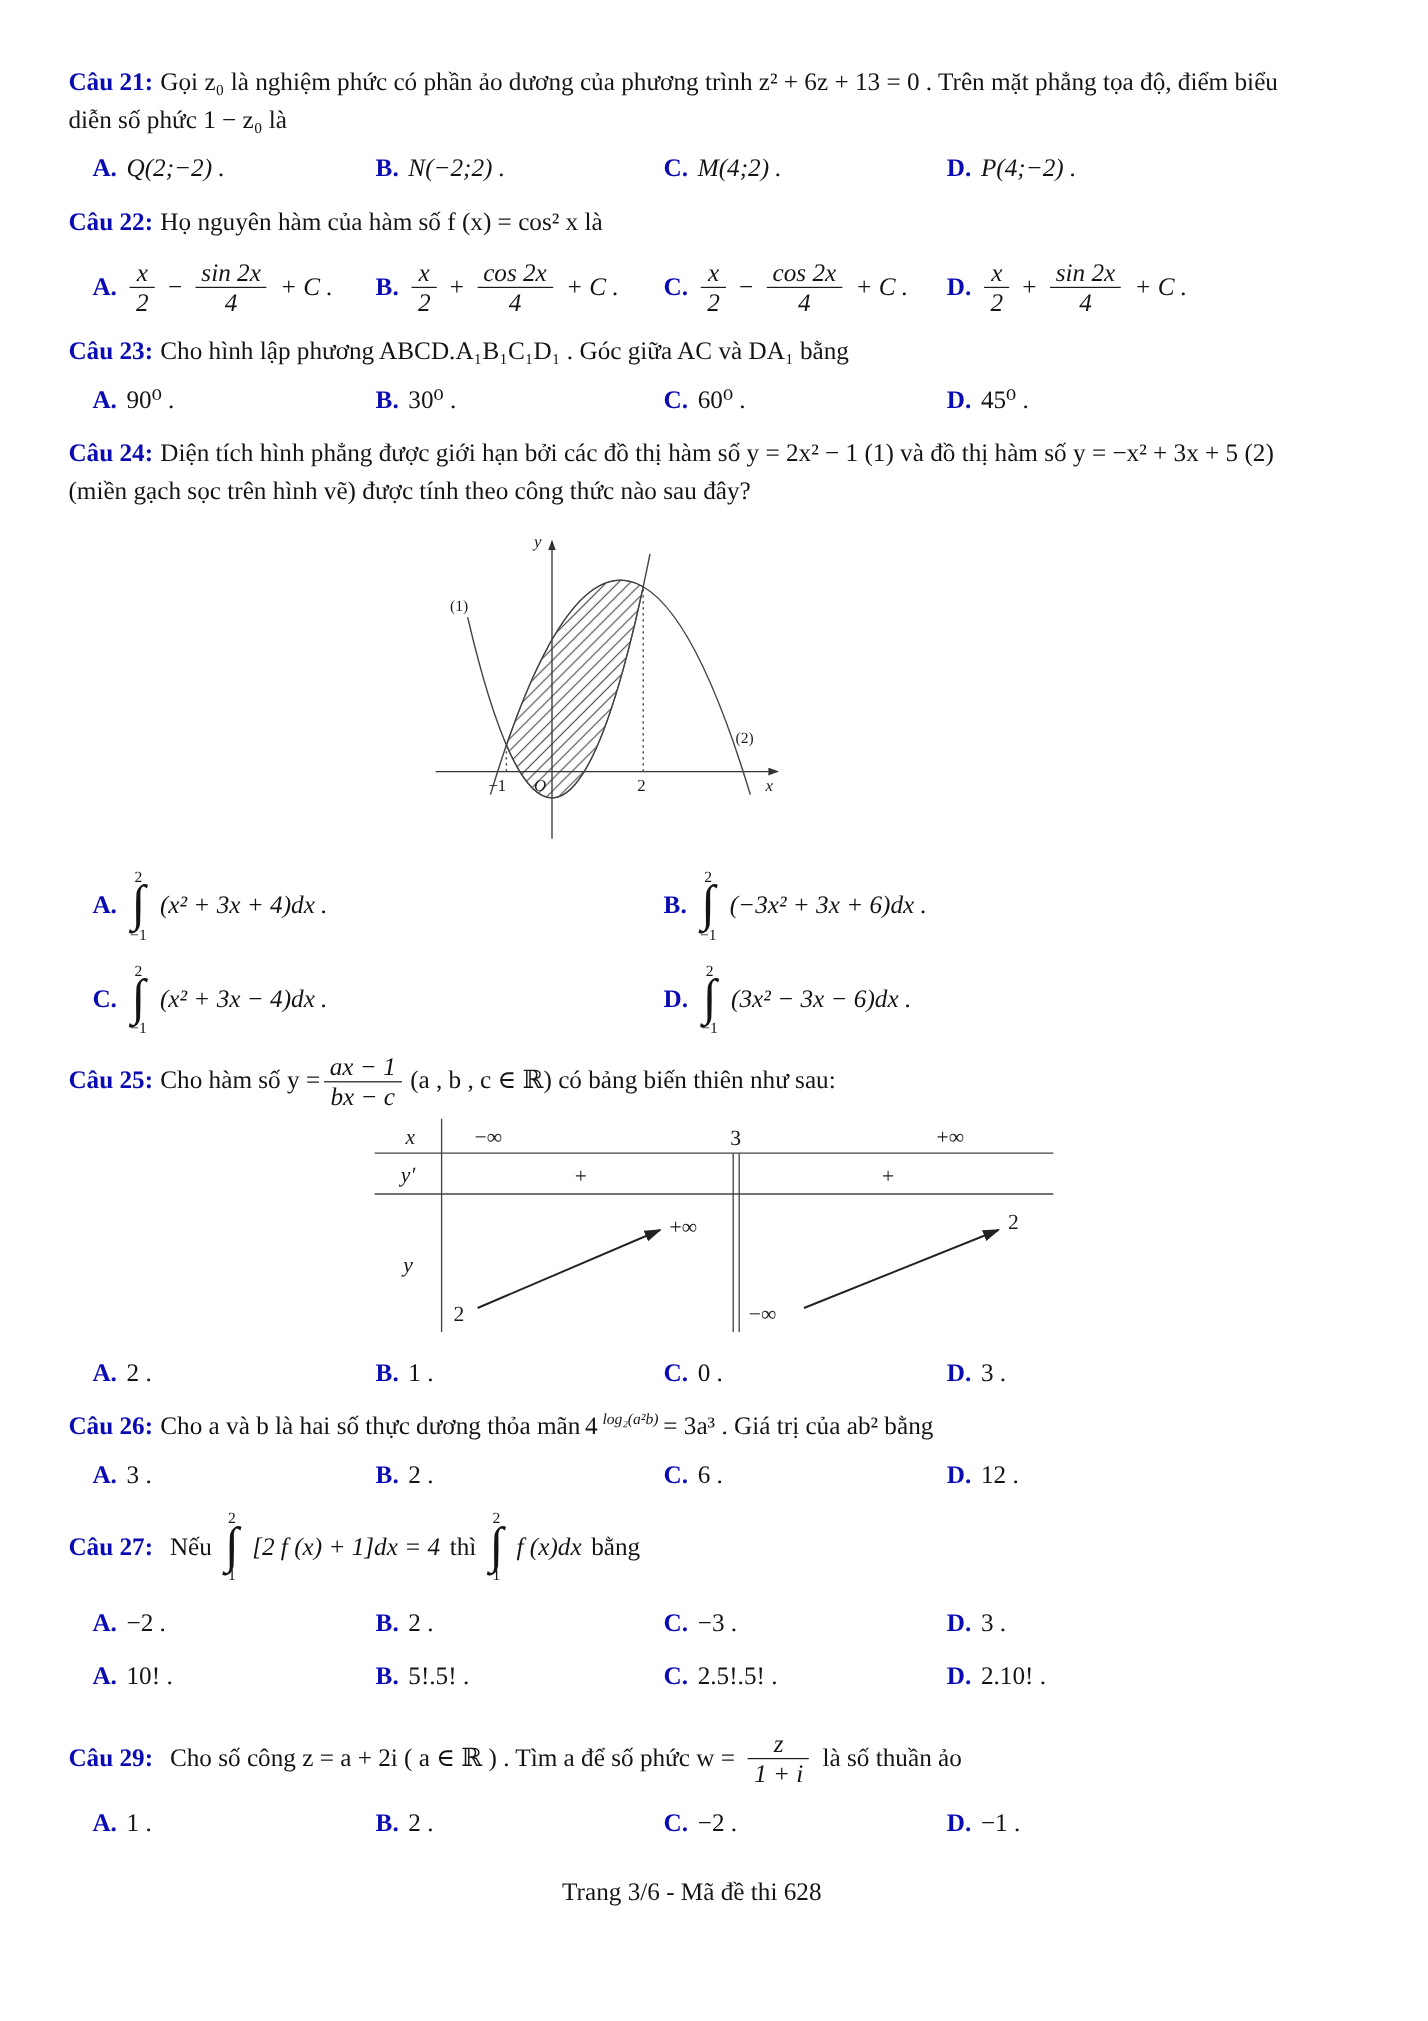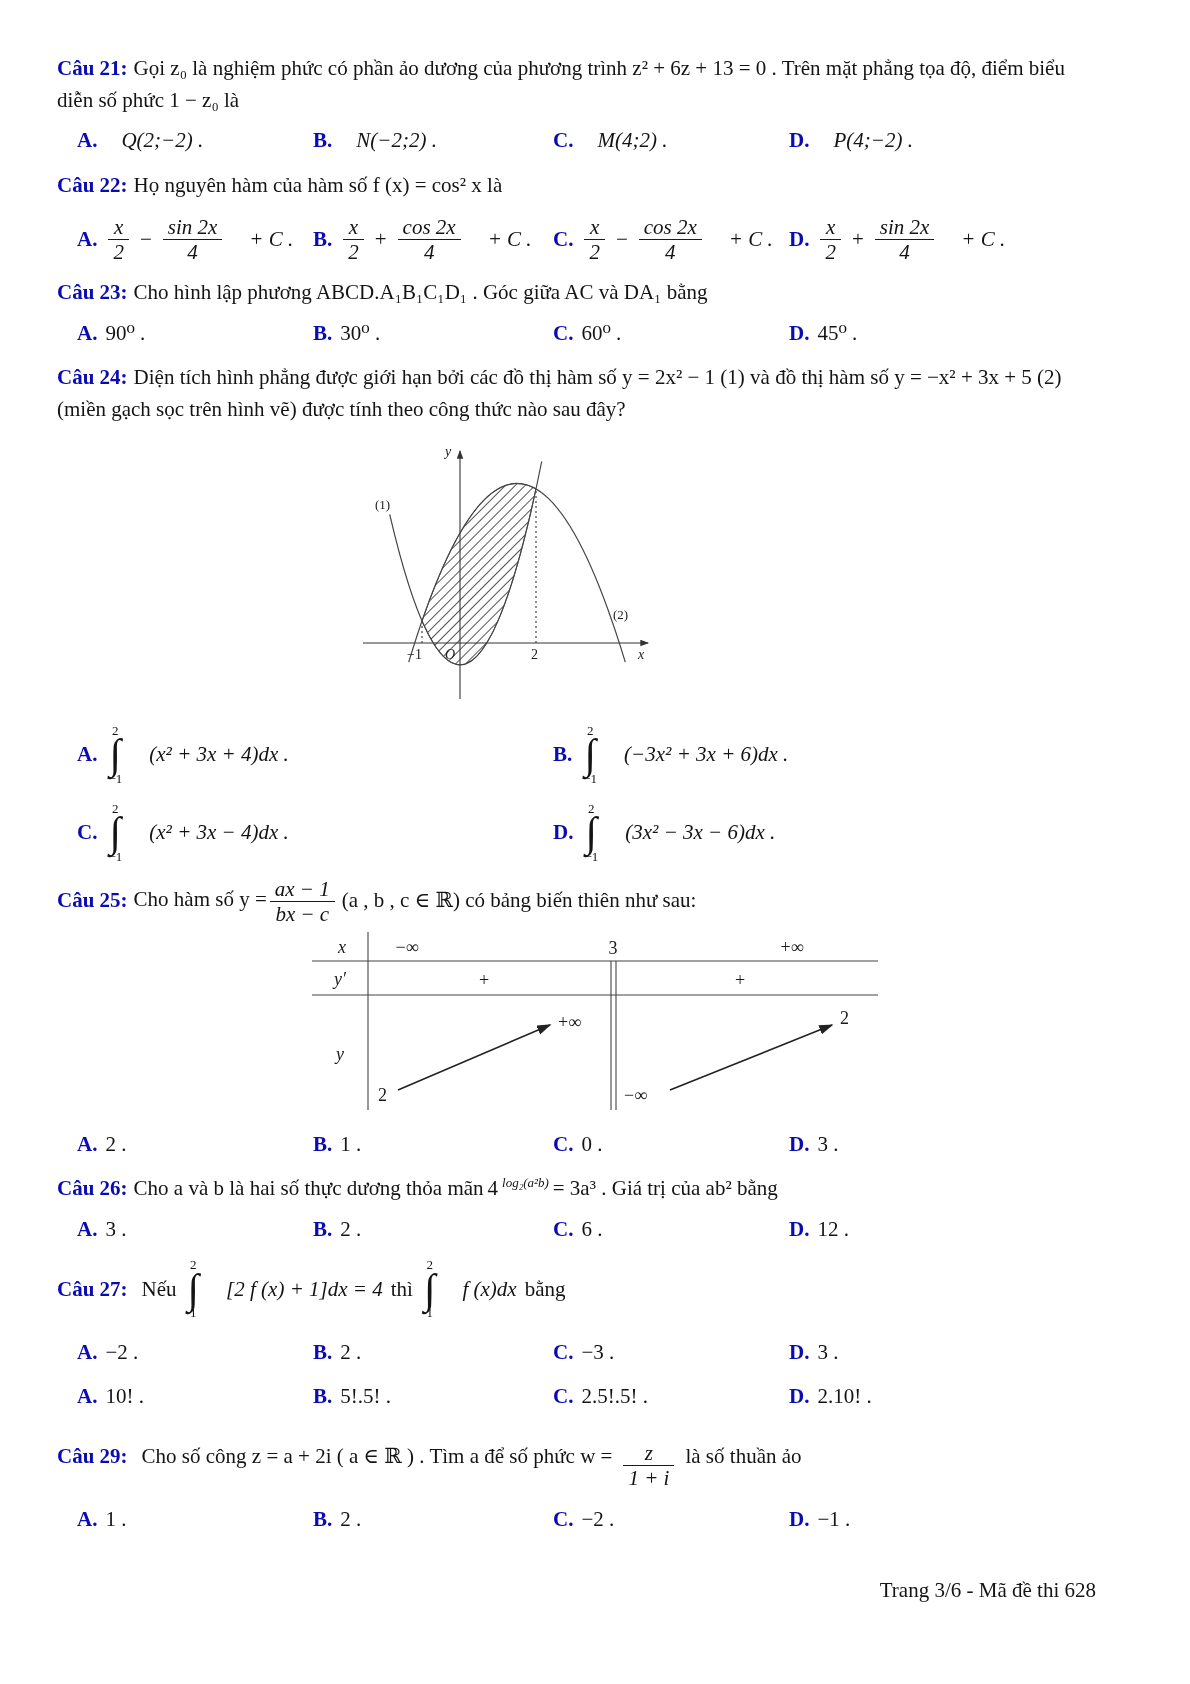--- a/index.html
+++ b/index.html
@@ -12,33 +12,33 @@
   }
   .page{padding:40px 92px 0 57px;}
   .q{margin-top:13px;}
   .stem{text-align:left;}
   .qlabel{color:var(--accent); font-weight:700; margin-right:6px;}
   .opts{display:grid; padding-left:20px; margin:9px 0 4px;}
   .opts.c4{grid-template-columns:236px 240px 236px 1fr;}
   .opts.c2{grid-template-columns:476px 1fr; row-gap:16px;}
   .opt{display:flex; align-items:center; gap:8px; white-space:nowrap;}
   .letter{color:var(--accent); font-weight:700;}
-  .mi{font-style:italic;margin-left:16px;}
+  .mi{font-style:italic;}
   .frac{display:inline-block; text-align:center; vertical-align:middle; font-style:italic; line-height:1.15; margin:0 3px;}
   .frac .num{display:block; border-bottom:1.5px solid #1a1a1a; padding:0 5px;}
   .frac .den{display:block; padding:0 5px;}
   .integral{display:inline-flex; flex-direction:column; align-items:center; line-height:1; vertical-align:middle; margin:0 3px;}
   .integral .isym{font-size:42px; line-height:.8; font-style:normal;}
   .integral .lim{font-size:13px; line-height:1.1;}
   .sup{vertical-align:super; font-size:13px; line-height:0; font-style:italic;text-align:right;}
   .figwrap{margin:8px 0 2px 288px; width:322px;}
   .tblwrap{margin:6px 0 4px 255px; width:566px;}
   svg text{font-family:"Liberation Serif","DejaVu Serif",serif; fill:#1a1a1a;}
   svg .var{font-style:italic;}
-  .footer{text-align:right; margin-top:40px; padding-right:2px;}
+  .footer{text-align:center; margin-top:26px; padding-right:2px;}
   .stem .mspace{margin:0 4px;}
 </style>
 </head>
 <body>
 
 <div class="page">
 
   <div class="q">
     <div class="stem"><span class="qlabel">Câu 21:</span><span>Gọi z₀ là nghiệm phức có phần ảo dương của phương trình z² + 6z + 13 = 0 . Trên mặt phẳng tọa độ, điểm biểu diễn số phức 1 − z₀ là</span></div>
     <div class="opts c4">
@@ -348,21 +348,21 @@
           <span>2.5!.5! .</span>
         </div>
       <div class="opt">
           <span class="letter">D.</span>
           <span>2.10! .</span>
         </div>
     </div>
   </div>
 
   <div class="q">
-    <div class="stem" style="display:flex; gap:8px;margin-top:28px;">
+    <div class="stem" style="display:flex; align-items:center; gap:8px;margin-top:28px;">
         <span class="qlabel">Câu 29:</span>
         <span>Cho số công  z = a + 2i ( a ∈ ℝ ) . Tìm a để số phức  w =</span>
         <span class="frac">
           <span class="num">z</span>
           <span class="den">1 + i</span>
         </span>
         <span>là số thuần ảo</span>
       </div>
     <div class="opts c4" style="margin-top:14px;">
       <div class="opt">

